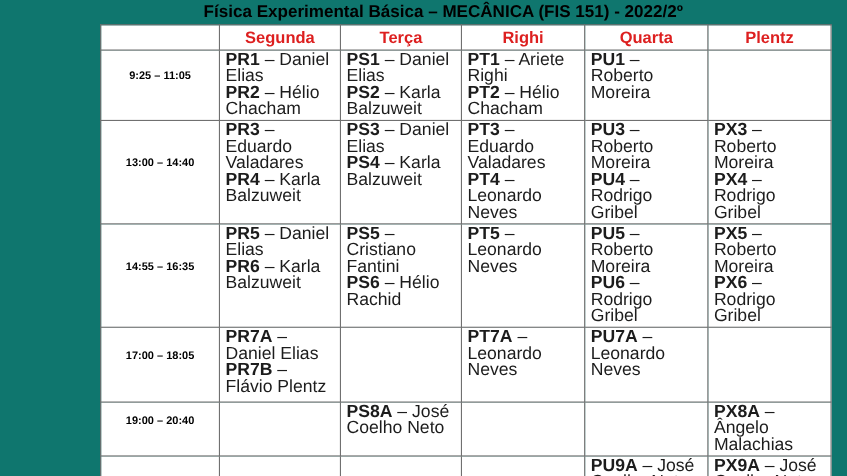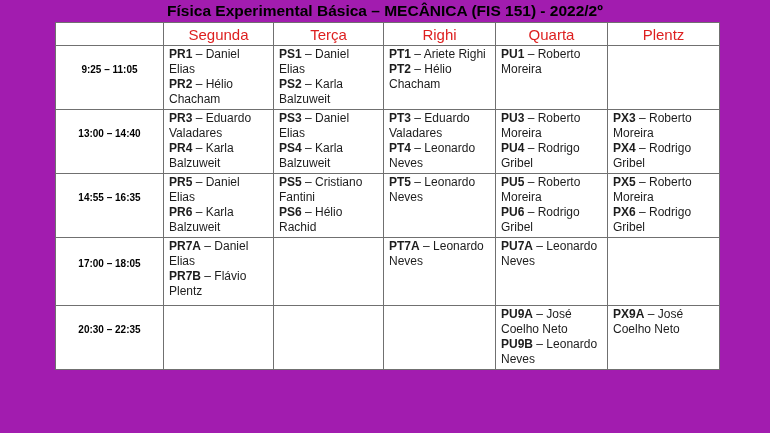--- a/index.html
+++ b/index.html
@@ -7,22 +7,23 @@
     --border: #707070;
     --text: #1c1c1c;
   }
   * { box-sizing: border-box; }
   html, body { margin: 0; padding: 0; background: #fff; }
   body { font-family: "Liberation Sans", sans-serif; }
   .page {
     position: relative;
     width: 770px;
     height: 433px;
-    background: #a21caf;
+    background: #0f766e;
     overflow: hidden;
+    padding-left: 36px;
   }
   .doc-title {
     margin: 0;
     padding-top: 2px;
     text-align: center;
     font-size: 15.5px;
     line-height: 17px;
     font-weight: bold;
     color: #000;
     white-space: nowrap;
@@ -41,39 +42,39 @@
   .schedule col.c-qui    { width: 112px; }
   .schedule col.c-sex    { width: 112px; }
   .schedule th, .schedule td {
     border: 1px solid var(--border);
     background: #fff;
   }
   .schedule thead tr { height: 23px; }
   th.day-header {
     color: var(--red);
     font-size: 15px;
-    font-weight: normal;
+    font-weight: bold;
     text-align: center;
     vertical-align: middle;
     padding: 0;
   }
   th.corner-cell { padding: 0; }
   td.time-cell {
     font-weight: bold;
     font-size: 10px;
     color: #000;
     text-align: center;
     vertical-align: middle;
     padding: 0 2px 16px 2px;
     white-space: nowrap;
   }
   td.day-cell {
     vertical-align: top;
     padding: 1px 5px 2px 5px;
-    font-size: 12px;
+    font-size: 16px;
     line-height: 15px;
     color: var(--text);
   }
   .entry { margin: 0; }
   .entry .code { font-weight: bold; }
   tbody tr:nth-child(1) { height: 63px; }
   tbody tr:nth-child(2) { height: 62px; }
   tbody tr:nth-child(3) { height: 63px; }
   tbody tr:nth-child(4) { height: 68px; }
   tbody tr:nth-child(5) { height: 43px; }
@@ -178,20 +179,32 @@
           <td class="day-cell"></td>
           <td class="day-cell">
             <div class="entry"><span class="code">PT7A</span><span> – </span><span>Leonardo Neves</span></div>
           </td>
           <td class="day-cell">
             <div class="entry"><span class="code">PU7A</span><span> – </span><span>Leonardo Neves</span></div>
           </td>
           <td class="day-cell"></td>
         </tr>
         <tr>
+          <td class="time-cell">19:00 – 20:40</td>
+          <td class="day-cell"></td>
+          <td class="day-cell">
+            <div class="entry"><span class="code">PS8A</span><span> – </span><span>José Coelho Neto</span></div>
+          </td>
+          <td class="day-cell"></td>
+          <td class="day-cell"></td>
+          <td class="day-cell">
+            <div class="entry"><span class="code">PX8A</span><span> – </span><span>Ângelo Malachias</span></div>
+          </td>
+        </tr>
+        <tr>
           <td class="time-cell">20:30 – 22:35</td>
           <td class="day-cell"></td>
           <td class="day-cell"></td>
           <td class="day-cell"></td>
           <td class="day-cell">
             <div class="entry"><span class="code">PU9A</span><span> – </span><span>José Coelho Neto</span></div>
             <div class="entry"><span class="code">PU9B</span><span> – </span><span>Leonardo Neves</span></div>
           </td>
           <td class="day-cell">
             <div class="entry"><span class="code">PX9A</span><span> – </span><span>José Coelho Neto</span></div>

